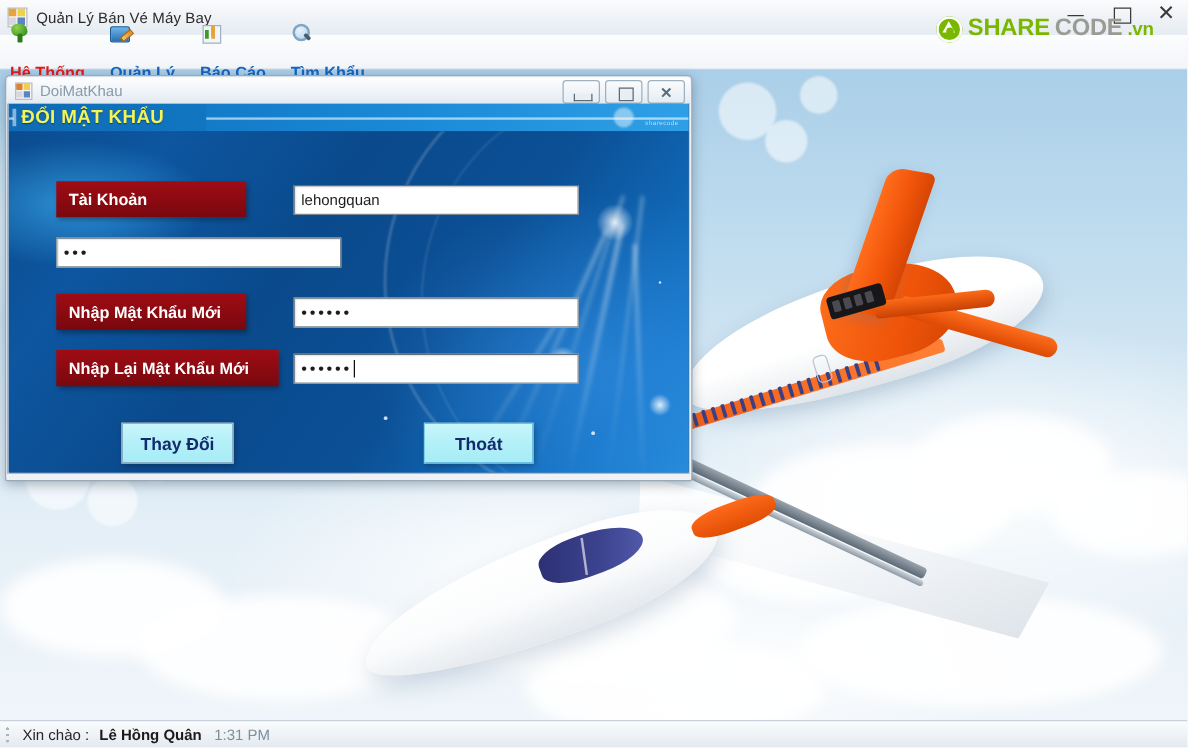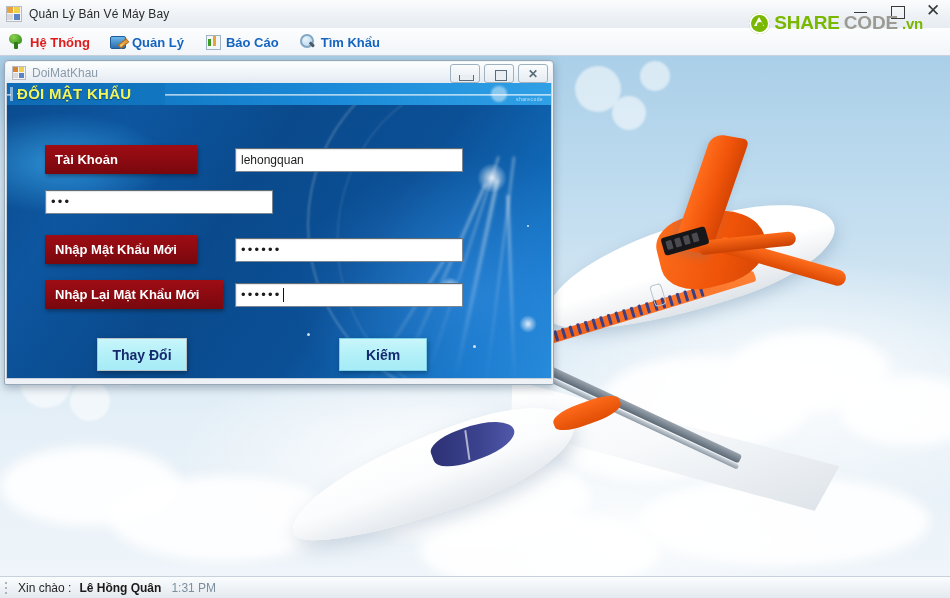--- a/index.html
+++ b/index.html
@@ -99,23 +99,23 @@
   #menubar {
     position: absolute; left: 0; top: 28px;
     width: 950px; height: 28px;
     background: linear-gradient(to bottom, #fcfdfe 0%, #f2f5f9 100%);
     border-bottom: 1px solid #c8d2dc;
     display: flex; align-items: center;
     padding-left: 6px;
     z-index: 5;
   }
   .menu-item {
-    display: flex; align-items: flex-end; gap: 5px;
+    display: flex; align-items: flex-start; gap: 15px;
     padding: 2px 10px 2px 2px; margin-right: 8px;
-    cursor: default; white-space: nowrap;
+    cursor: default; white-space: nowrap; flex-direction: column;
   }
   .menu-label { font-size: 13px; font-weight: bold; }
   .menu-label.red  { color: #e01b1b; }
   .menu-label.blue { color: #1565c0; }
   .mi-icon { width: 17px; height: 17px; position: relative; flex: 0 0 auto; }
 
   
   .ic-sys::before {
     content: ""; position: absolute; left: 1px; top: 1px;
     width: 13px; height: 10px; border-radius: 5px 6px 4px 5px;
@@ -716,21 +716,21 @@
 
         <div class="form-row" style="top:175px;">
           <div class="lbl" style="margin-left:38px; width:178px;">Nhập Lại Mật Khẩu Mới</div>
           <div class="txt" style="margin-left:12px; width:228px;">
             <span class="dots">••••••</span>
               <span class="caret"></span>
           </div>
         </div>
 
         <div class="btn" id="btn-thay-doi" style="position:absolute; left:90px; top:233px; width:90px; height:33px;">Thay Đổi</div>
-        <div class="btn" id="btn-thoat" style="position:absolute; left:332px; top:233px; width:88px; height:33px;">Kiếm</div>
+        <div class="btn" id="btn-thoat" style="position:absolute; left:332px; top:233px; width:88px; height:33px;">Thoát</div>
 
 
       </div>
     </div>
   </div>
 
   <div id="statusbar">
     <div id="status-grip"></div>
     <div id="status-greet">Xin chào :</div>
     <div id="status-user">Lê Hồng Quân</div>

